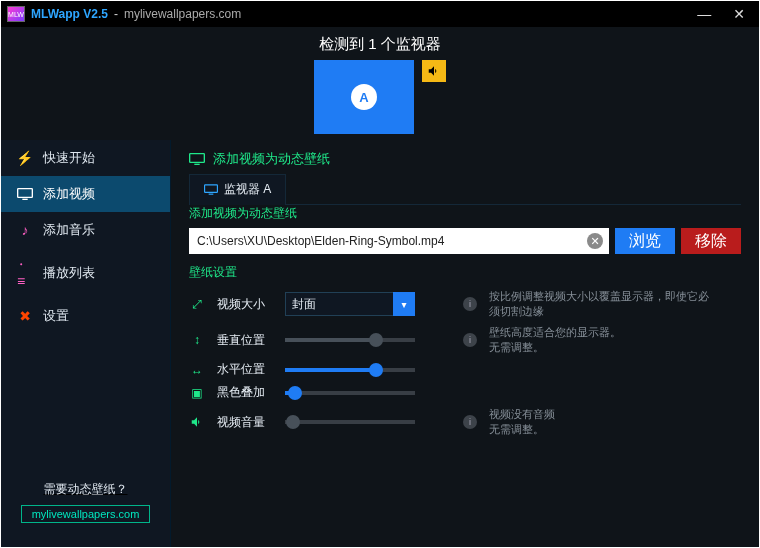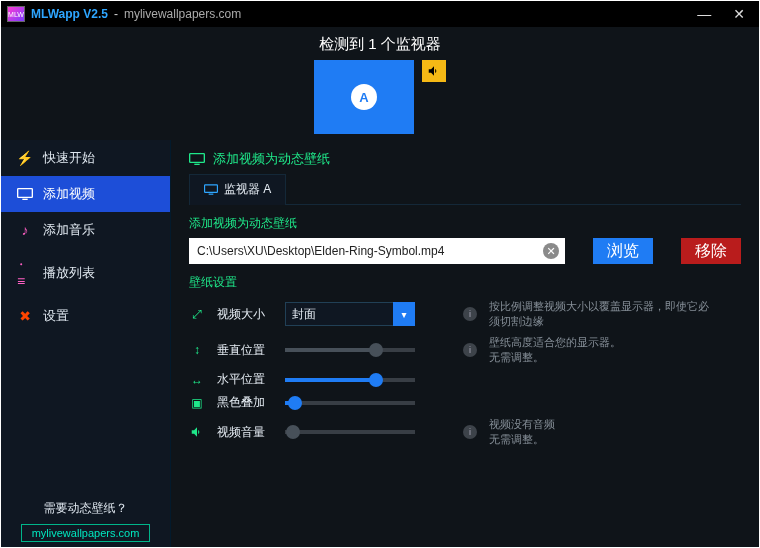--- a/index.html
+++ b/index.html
@@ -17,44 +17,44 @@
   .header { text-align:center; color:#fff; padding:8px 0 6px; font-size:15px; }
   .monitor-row { display:flex; justify-content:center; align-items:flex-start; gap:8px; padding-bottom:6px; }
   .monitor { width:100px; height:74px; background:#1f7cf4; display:flex; align-items:center; justify-content:center; }
   .monitor .circle { width:26px; height:26px; border-radius:50%; background:#fff; color:#1f7cf4; font-weight:bold; display:flex; align-items:center; justify-content:center; font-size:13px; }
   .sound-btn { width:24px; height:22px; background:#f5b915; border:1px solid #f5b915; color:#000; display:flex; align-items:center; justify-content:center; font-size:12px; }
 
   .body { flex:1; display:flex; min-height:0; }
 
   .sidebar { width:170px; background:#0f1722; display:flex; flex-direction:column; border-right:1px solid #031a2c; }
   .side-item { display:flex; align-items:center; gap:10px; padding:9px 16px; color:#dfe7ef; font-size:13px; cursor:pointer; }
-  .side-item.active { background:#1d4ed8; color:#fff; }
+  .side-item.active { background:#0c4a6e; color:#fff; }
   .side-icon { width:16px; display:inline-flex; justify-content:center; font-size:14px; }
   .magenta { color:#ff5fc4; }
   .yellow { color:#f5c84b; }
   .orange { color:orangered; }
 
-  .sidebar-footer { margin-top:auto; padding:10px 14px 5px; text-align:center; }
+  .sidebar-footer { margin-top:auto; padding:10px 14px 24px; text-align:center;text-decoration:underline; }
   .sidebar-footer .q { color:#dfe7ef; font-size:12px; margin-bottom:6px; }
   .pill { display:inline-block; border:1px solid #00b58a; color:#00e6bf; padding:2px 10px; font-size:11px; }
 
   .content { flex:1; padding:10px 18px 10px 18px; color:#d6d6d6; overflow:hidden; }
   .mon-head { color:#1fe88a; font-size:13px; display:flex; align-items:center; gap:8px; margin-bottom:6px; }
   .mon-head svg{width:16px;height:12px}
 
-  .tabs { display:flex; border-bottom:1px solid #142838; margin-bottom:10px; }
+  .tabs { display:flex; border-bottom:1px solid #142838; }
   .tab { display:flex; align-items:center; gap:6px; padding:6px 14px 7px; border:1px solid #142838; border-bottom:none; color:#e6edf4; font-size:12px; background:#0f1722; margin-bottom:-1px;}
   .tab svg{width:14px;height:11px;}
 
   .kv { font-size:12px; margin-bottom:6px; }
   .kv .label{ color:#1fe88a; }
   .kv .val{ color:#1fe88a; margin-left:18px; }
   .section-label { color:#1fe88a; font-size:12px; margin-bottom:6px; }
 
-  .pathrow { display:flex; gap:28px; align-items:center; margin-bottom:10px; }
+  .pathrow { display:flex; gap:6px; align-items:center; margin-bottom:10px; }
   .path-input { flex:1; position:relative; }
   .path-input input { width:100%; height:26px; padding:0 28px 0 8px; background:#fff; border:none; color:#222; font-size:12px; }
   .clear-x { position:absolute; right:6px; top:50%; transform:translateY(-50%); width:16px; height:16px; border-radius:50%; background:#8a8a8a; color:#fff; font-size:11px; display:flex; align-items:center; justify-content:center; cursor:pointer;}
   .btn { height:26px; padding:0 14px; border:none; color:#fff; font-size:16px; cursor:pointer; }
   .btn.blue{ background:#1f7cf4; }
   .btn.grey{ background:#b91c1c; }
 
   .setting-head{ color:#1fe88a; font-size:12px; margin:4px 0 8px; }
   .row { display:flex; align-items:center; gap:12px; margin:6px 0; font-size:12px; color:#e6edf4; }
   .row .ic { width:16px; display:inline-flex; justify-content:center; color:#1fe88a;}

